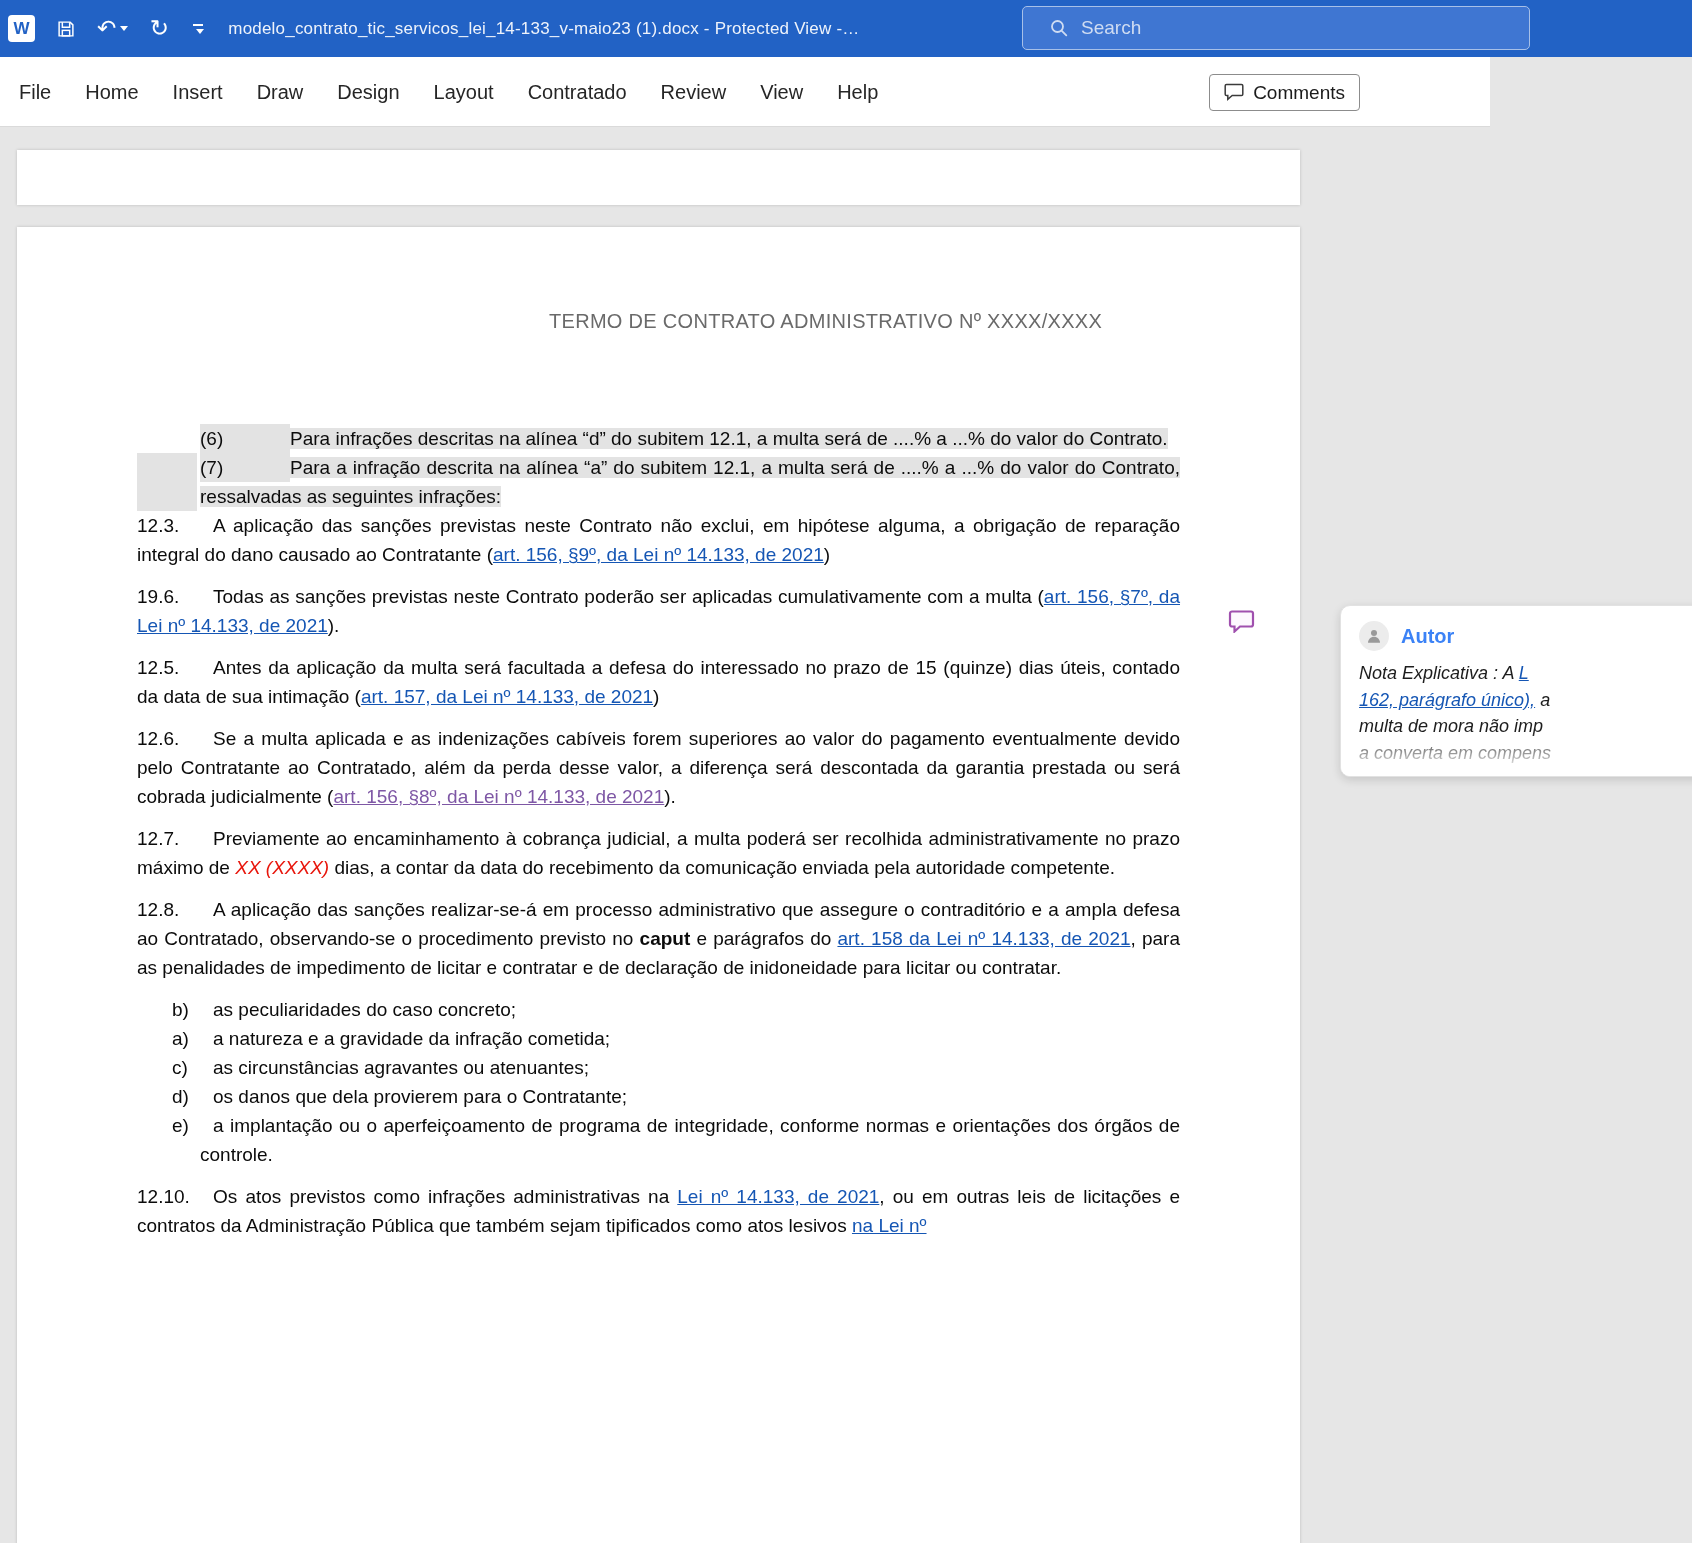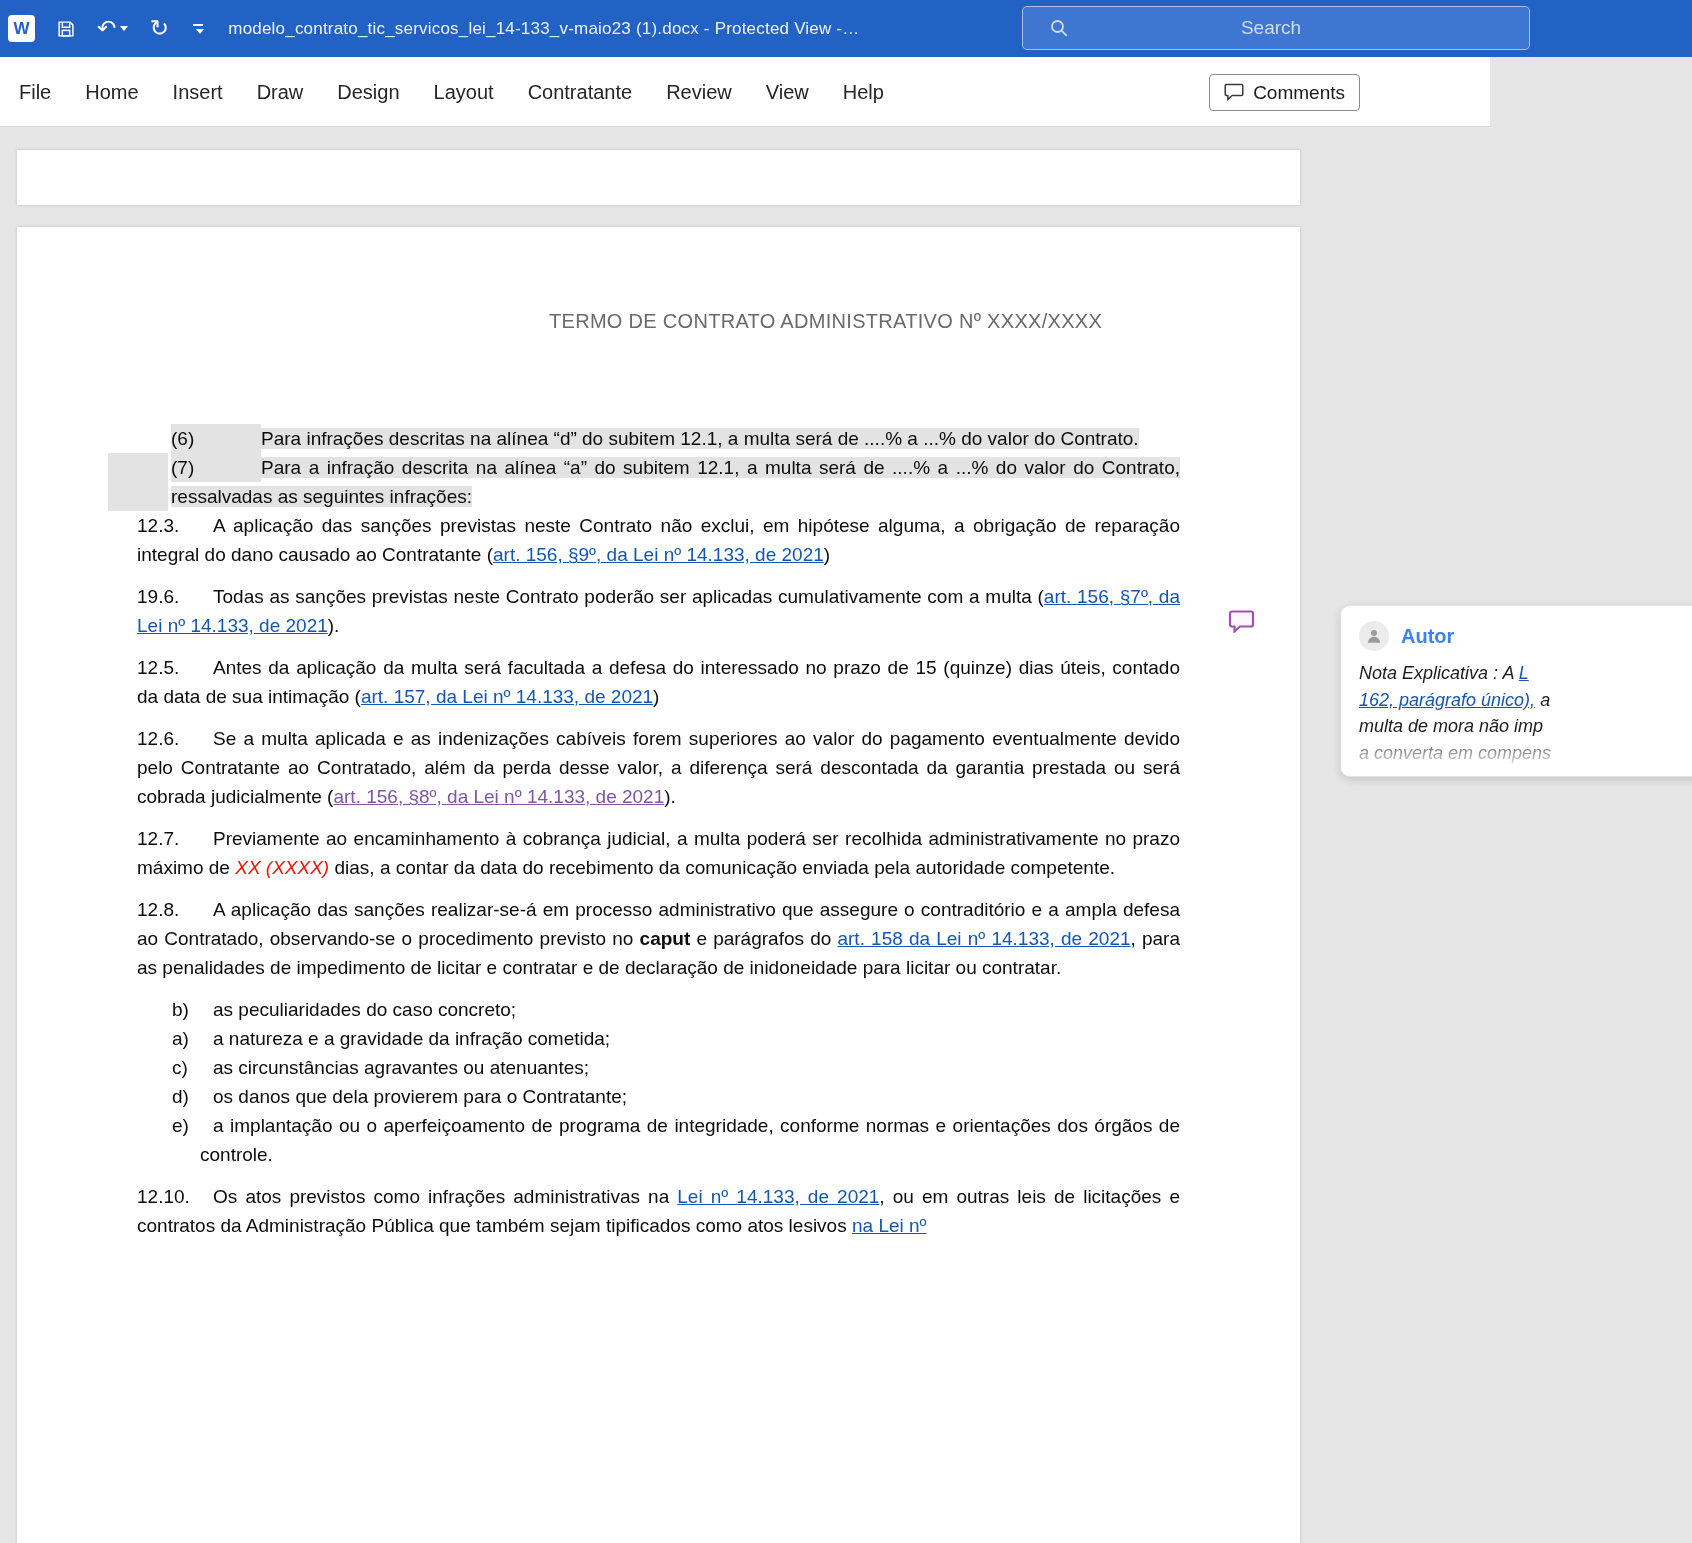--- a/index.html
+++ b/index.html
@@ -19,41 +19,41 @@
   .titlebar{position:absolute;top:0;left:0;width:1692px;height:57px;background:var(--c-titlebar);display:flex;align-items:center;color:#fff;}
   .qa{display:flex;align-items:center;height:100%;}
   .logo{width:27px;height:27px;background:#fff;border-radius:4px;color:var(--c-titlebar);font-weight:bold;font-size:17px;display:flex;align-items:center;justify-content:center;margin-left:8px;cursor:pointer;}
   .ic{min-width:26px;height:30px;margin-left:18px;display:flex;align-items:center;justify-content:center;font-size:21px;color:#fff;cursor:pointer;}
   .ic .arrow{font-size:23px;line-height:1;}
   .chev{width:0;height:0;border-left:4px solid transparent;border-right:4px solid transparent;border-top:5px solid #fff;margin-left:4px;}
   .qat{display:flex;flex-direction:column;align-items:center;margin-left:20px;cursor:pointer;}
   .qat .bar{width:10px;border-top:2px solid #fff;margin-bottom:3px;}
   .doc-name{margin-left:24px;font-size:17px;color:#eef3fb;white-space:nowrap;letter-spacing:.2px;}
   .searchbox{position:absolute;left:1022px;top:6px;width:508px;height:44px;background:#3f76d2;border:1px solid #a7c0e8;border-radius:5px;display:flex;align-items:center;padding-left:26px;gap:12px;cursor:text;}
-  .searchbox input{background:transparent;border:none;outline:none;color:#fff;font-size:19px;width:380px;font-family:"Liberation Sans",sans-serif;text-align:center;}
+  .searchbox input{background:transparent;border:none;outline:none;color:#fff;font-size:19px;width:380px;font-family:"Liberation Sans",sans-serif;}
   .searchbox input::placeholder{color:#cfdcf2;}
 
   
   .ribbon{position:absolute;top:57px;left:0;width:1490px;height:70px;background:#fff;border-bottom:1px solid #dadada;}
   .tabs{position:absolute;left:2px;top:0;height:70px;display:flex;align-items:center;font-size:20px;color:#262626;}
   .rtab{padding:0 17px;height:100%;display:flex;align-items:center;cursor:pointer;}
   .comments-btn{position:absolute;right:130px;top:17px;height:37px;border:1px solid #8c8c8c;border-radius:4px;display:flex;align-items:center;gap:9px;padding:0 14px;font-size:19px;background:#fff;color:#1b1b1b;font-family:"Liberation Sans",sans-serif;cursor:pointer;}
 
   
   .canvas{position:absolute;top:127px;left:0;width:1692px;height:1416px;background:#e6e6e6;}
   .page-prev{position:absolute;left:17px;top:23px;width:1283px;height:55px;background:#fff;box-shadow:0 0 3px rgba(0,0,0,.18);}
   .page{position:absolute;left:17px;top:100px;width:1283px;height:1320px;background:#fff;box-shadow:0 0 3px rgba(0,0,0,.18);padding:80px 120px 0 120px;}
   .doc-title{margin-left:412px;margin-bottom:88px;color:var(--c-tgray);font-size:20px;line-height:29px;letter-spacing:.3px;white-space:nowrap;}
 
   .doc-body{font-size:19px;line-height:29px;color:#0b0b0b;}
   .blk{text-align:justify;position:relative;}
   .blk .num{display:inline-block;text-indent:0;}
   .para{margin-bottom:13px;}
   .para .num{width:76px;}
-  .hnum{margin-left:34px;margin-bottom:0;}
+  .hnum{margin-left:63px;margin-bottom:0;}
   .hnum .num{width:90px;}
   .hred{margin-left:140px;margin-bottom:12px;}
   .list{margin-left:63px;text-indent:-28px;margin-bottom:0;}
   .list .num{width:41px;}
   .last{margin-bottom:13px;}
 
   .hnum .num,.hnum .runs{background:var(--c-hl);}
   .hred .runs{background:var(--c-hl);}
   .gut{position:absolute;height:29px;background:var(--c-hl);}
   .hnum .gut{left:-63px;width:60px;}
@@ -115,21 +115,21 @@
 </div>
 
 <div class="ribbon">
   <div class="tabs">
       <div class="rtab">File</div>
       <div class="rtab">Home</div>
       <div class="rtab">Insert</div>
       <div class="rtab">Draw</div>
       <div class="rtab">Design</div>
       <div class="rtab">Layout</div>
-      <div class="rtab">Contratante</div>
+      <div class="rtab">Contratado</div>
       <div class="rtab">Review</div>
       <div class="rtab">View</div>
       <div class="rtab">Help</div>
     </div>
   <button class="comments-btn">
     <svg width="20" height="19" viewBox="0 0 20 19">
       <path d="M2.5 1.5h15a1.3 1.3 0 0 1 1.3 1.3v8.4a1.3 1.3 0 0 1-1.3 1.3H8.2l-4.4 3.9v-3.9H2.5a1.3 1.3 0 0 1-1.3-1.3V2.8a1.3 1.3 0 0 1 1.3-1.3z" fill="none" stroke="#3b3b3b" stroke-width="1.5"></path>
     </svg>
     <span>Comments</span>
   </button>

